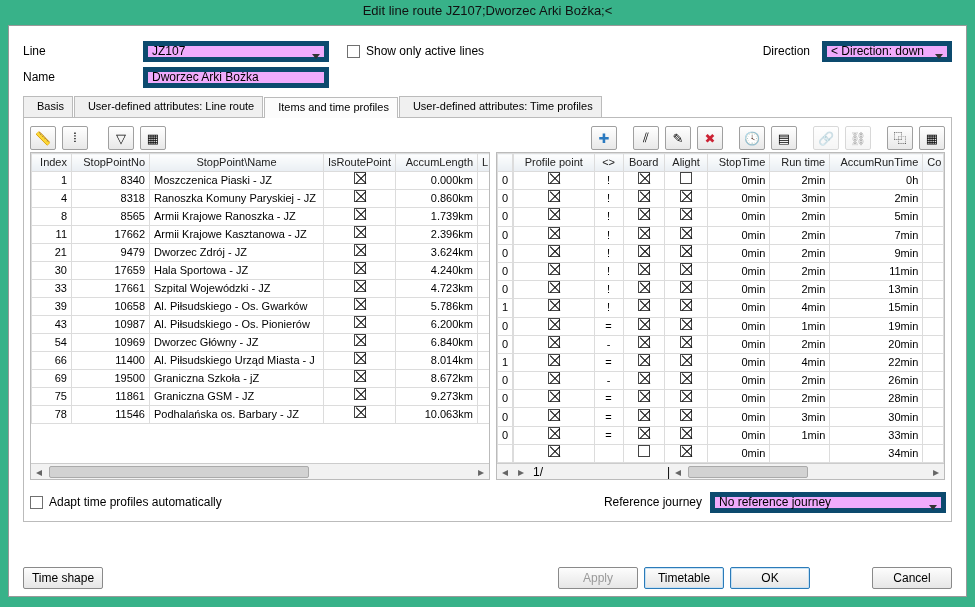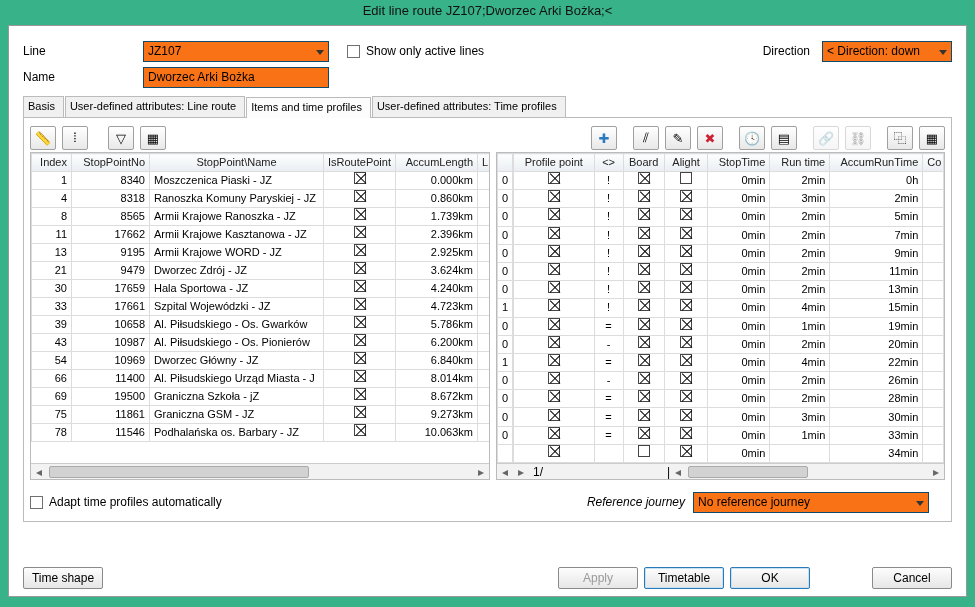--- a/index.html
+++ b/index.html
@@ -1,48 +1,48 @@
 <!DOCTYPE html>
 <html><head>
 <meta charset="utf-8">
 <style>
   * { box-sizing: border-box; margin: 0; padding: 0; font-family: 'Segoe UI', Tahoma, sans-serif; font-size: 12px; }
   body { background: #38b289; padding: 0; overflow: hidden; width: 975px; height: 607px; position: relative; }
   .titlebar { height: 22px; line-height: 22px; text-align: center; color: #111; font-size: 13px; }
   .panel { position: absolute; top: 25px; left: 8px; right: 8px; bottom: 10px; background: #fff; border: 1px solid #999; padding: 14px 14px 10px 14px; }
   .form-row { display: flex; align-items: center; height: 22px; margin-bottom: 4px; }
   .form-label { width: 120px; }
-  .txt { border: 1px solid #0c4a6e; height: 21px; padding: 0 4px; display: inline-flex; align-items: center; background: #f97316; }
+  .txt { border: 5px solid #0c4a6e; height: 21px; padding: 0 4px; display: inline-flex; align-items: center; background: #f0abfc; }
   .combo { width: 186px; position: relative; }
   .combo::after { content: ""; position: absolute; right: 4px; top: 8px; border-left: 4px solid transparent; border-right: 4px solid transparent; border-top: 5px solid #333; }
   .check { width: 13px; height: 13px; border: 1px solid #707070; margin-right: 6px; display: inline-block; vertical-align: middle; background: #fff; }
   .tabs { margin-top: 8px; border-bottom: 1px solid #bbb; display: flex; height: 22px; }
-  .tab { padding: 3px 8px 0 4px; border: 1px solid #bbb; border-bottom: none; margin-right: 1px; position: relative; top: 1px; background: #fcfcfc; font-size: 11px; }
+  .tab { padding: 3px 8px 0 13px; border: 1px solid #bbb; border-bottom: none; margin-right: 1px; position: relative; top: 1px; background: #fcfcfc; font-size: 11px; }
   .tab.inactive { background: #f0f0f0; top: 0; }
   .tab-body { border: 1px solid #bbb; border-top: none; height: 404px; position: relative; padding: 6px; }
   .toolbar { height: 28px; display: flex; align-items: center; gap: 6px; }
   .tbtn { width: 26px; height: 24px; border: 1px solid #a0a0a0; background: linear-gradient(#fff,#e8e8e8); border-radius: 2px; display: flex; align-items: center; justify-content: center; font-size: 13px; }
   .tbtn.dis { opacity: .4; }
   .grid-wrapper { display: flex; height: 328px; justify-content: center; }
   .grid-left { width: 463px; border: 1px solid #bbb; overflow: hidden; display: flex; flex-direction: column; }
   .grid-right { width: 452px; border: 1px solid #bbb; margin-left: 6px; overflow: hidden; display: flex; flex-direction: column; }
   table { border-collapse: collapse; width: 100%; table-layout: fixed; }
   th, td { border: 1px solid #dcdcdc; height: 18px; padding: 0 4px; white-space: nowrap; overflow: hidden; font-size: 11px; line-height: 17px; }
   th { background: linear-gradient(#fdfefe,#e9eef3); font-weight: normal; color: #222; }
   td.r, th.r { text-align: right; }
   td.c, th.c { text-align: center; }
   .xbox { display: inline-block; width: 12px; height: 12px; border: 1px solid #444; position: relative; }
   .xbox.chk::before, .xbox.chk::after { content: ""; position: absolute; background: #000; width: 14px; height: 1.3px; top: 5px; left: -1px; }
   .xbox.chk::before { transform: rotate(45deg); }
   .xbox.chk::after { transform: rotate(-45deg); }
   .scroll-h { height: 16px; background: #f2f2f2; border-top: 1px solid #ccc; display: flex; align-items: center; }
   .scroll-h .thumb { height: 12px; background: #d2d2d2; border: 1px solid #aaa; border-radius: 2px; margin-left: 2px; }
   .scroll-h .arrow { width: 16px; display: flex; justify-content: center; color: #666; }
-  .footerbar { position: absolute; left: 6px; right: 22px; bottom: 6px; height: 26px; display: flex; align-items: center; }
-  .ref-label { margin-right: 8px; font-style: italic; }
+  .footerbar { position: absolute; left: 6px; right: 5px; bottom: 6px; height: 26px; display: flex; align-items: center; }
+  .ref-label { margin-right: 8px; }
   .ref-combo { width: 236px; }
   .dlg-btns { position: absolute; left: 14px; right: 14px; bottom: 4px; height: 28px; display: flex; align-items: center; gap: 6px; }
   .btn { height: 22px; min-width: 80px; border: 1px solid #8a8a8a; background: linear-gradient(#fdfdfd,#e6e6e6); display: inline-flex; align-items: center; justify-content: center; border-radius: 2px; font-size: 12px; }
   .btn.hl { border-color: #2b7bb9; box-shadow: 0 0 0 1px #c7e1f3 inset; }
   .btn.dis { color: #9a9a9a; }
 </style>
 </head>
 <body>
 
 <div class="titlebar">Edit line route JZ107;Dworzec Arki Bożka;&lt;</div>
@@ -154,28 +154,20 @@
                 </tr>
                 <tr>
                   <td class="r">11</td>
                   <td class="r">17662</td>
                   <td>Armii Krajowe Kasztanowa - JZ</td>
                   <td class="c"><span class="xbox chk"></span></td>
                   <td class="r">2.396km</td>
                   <td></td>
                 </tr>
                 <tr>
-                  <td class="r">13</td>
-                  <td class="r">9195</td>
-                  <td>Armii Krajowe WORD - JZ</td>
-                  <td class="c"><span class="xbox chk"></span></td>
-                  <td class="r">2.925km</td>
-                  <td></td>
-                </tr>
-                <tr>
                   <td class="r">21</td>
                   <td class="r">9479</td>
                   <td>Dworzec Zdrój - JZ</td>
                   <td class="c"><span class="xbox chk"></span></td>
                   <td class="r">3.624km</td>
                   <td></td>
                 </tr>
                 <tr>
                   <td class="r">30</td>
                   <td class="r">17659</td>

